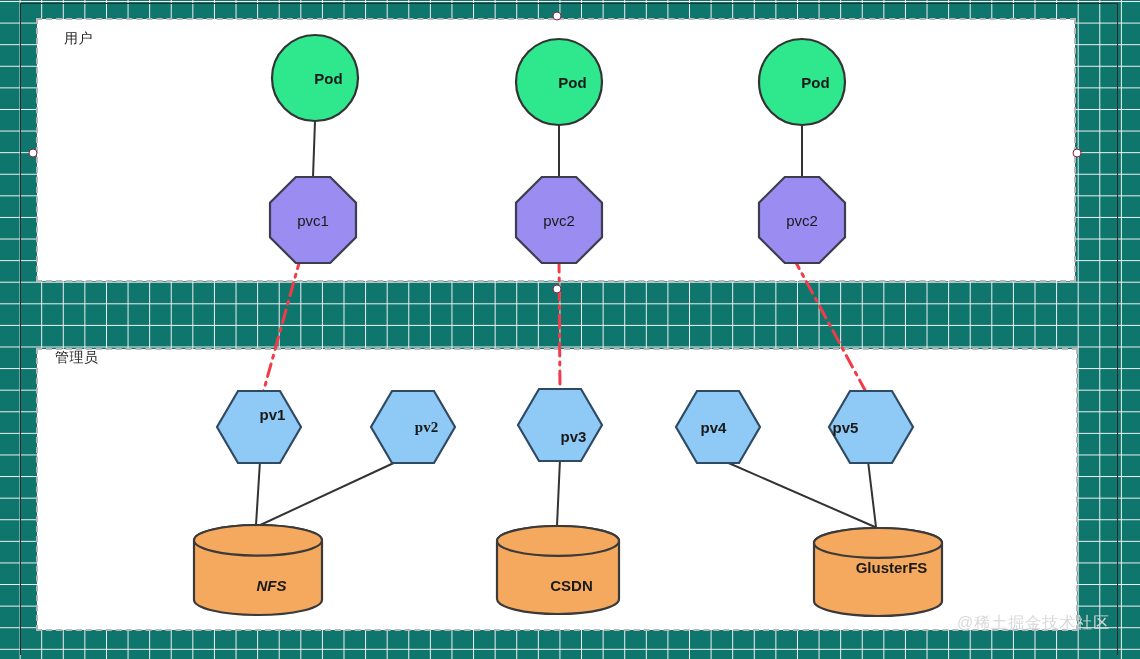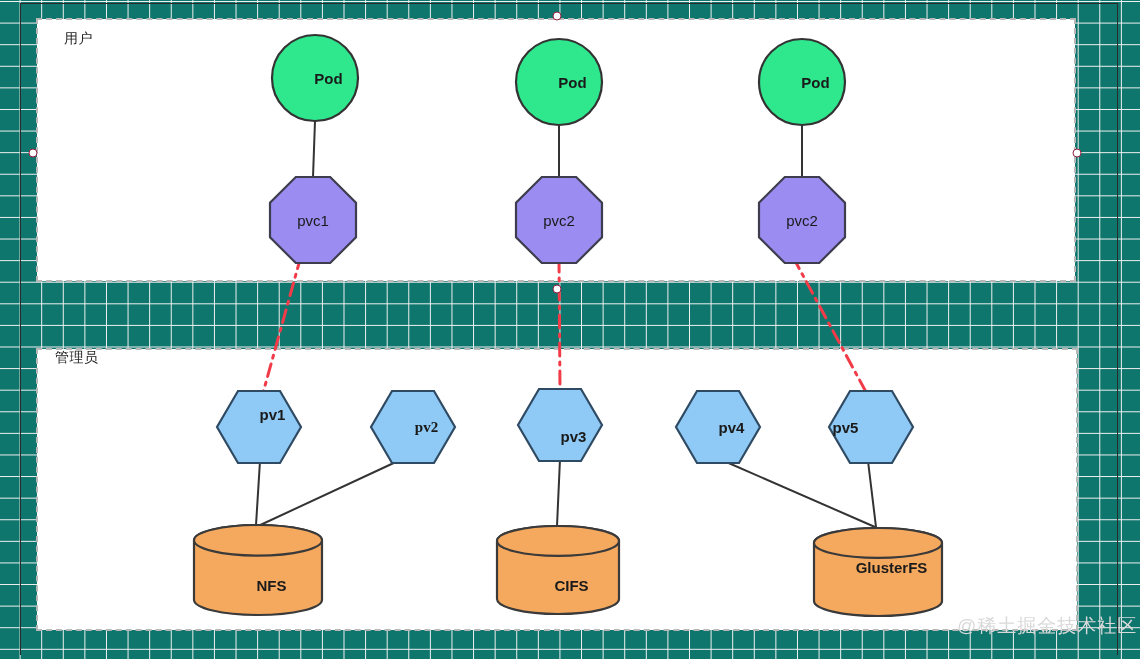--- a/index.html
+++ b/index.html
@@ -82,21 +82,21 @@
     transform: translate(-50%, -50%);
     box-sizing: border-box;
   }
   .watermark {
     position: absolute;
     white-space: nowrap;
     pointer-events: none;
   }
   #wm-top {
     color: #d9d9d9;
-    font-size: 19px;
+    font-size: 16px;
     left: 957px;
     top: 613px;
     letter-spacing: 1px;
   }
   #wm-bottom {
     color: #e2e2e2;
     font-size: 19px;
     left: 968px;
     top: 628px;
     letter-spacing: 0.5px;
@@ -197,24 +197,24 @@
   <div id="label-layer">
       <div class="node-label bold" style="left: 315px; top: 78px;">Pod</div>
       <div class="node-label bold" style="left: 559px; top: 82px;">Pod</div>
       <div class="node-label bold" style="left: 802px; top: 82px;">Pod</div>
       <div class="node-label" style="left: 313px; top: 220px; text-align: right;">pvc1</div>
       <div class="node-label" style="left: 559px; top: 220px;">pvc2</div>
       <div class="node-label" style="left: 802px; top: 220px;">pvc2</div>
       <div class="node-label bold" style="left: 259px; top: 414px;">pv1</div>
       <div class="node-label bold" style="left: 413px; top: 427px; font-family: Liberation Serif, serif;">pv2</div>
       <div class="node-label bold" style="left: 560px; top: 436px;">pv3</div>
-      <div class="node-label bold" style="left: 718px; top: 427px;">pv4</div>
+      <div class="node-label bold" style="left: 700px; top: 427px;">pv4</div>
       <div class="node-label bold" style="left: 832px; top: 427px;">pv5</div>
-      <div class="node-label bold" style="left: 258px; top: 585.3px;">NFS</div>
-      <div class="node-label bold" style="left: 558px; top: 584.96px;">CIFS</div>
+      <div class="node-label bold" style="left: 258px; top: 585.3px; font-style: italic;">NFS</div>
+      <div class="node-label bold" style="left: 558px; top: 584.96px;">CSDN</div>
       <div class="node-label bold" style="left: 878px; top: 567px;">GlusterFS</div>
     </div>
 
   <div id="handle-layer">
       <div class="handle" style="left: 557px; top: 16px;"></div>
       <div class="handle" style="left: 33px; top: 153px;"></div>
       <div class="handle" style="left: 1077px; top: 153px;"></div>
       <div class="handle" style="left: 557px; top: 289px;"></div>
     </div>
 

